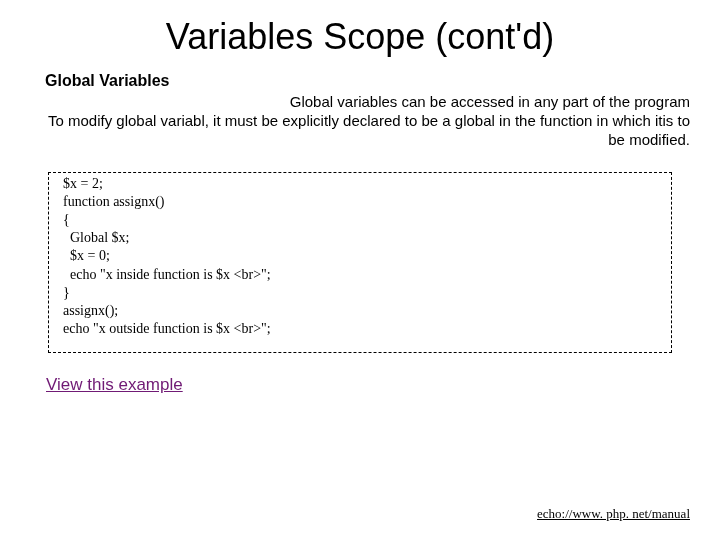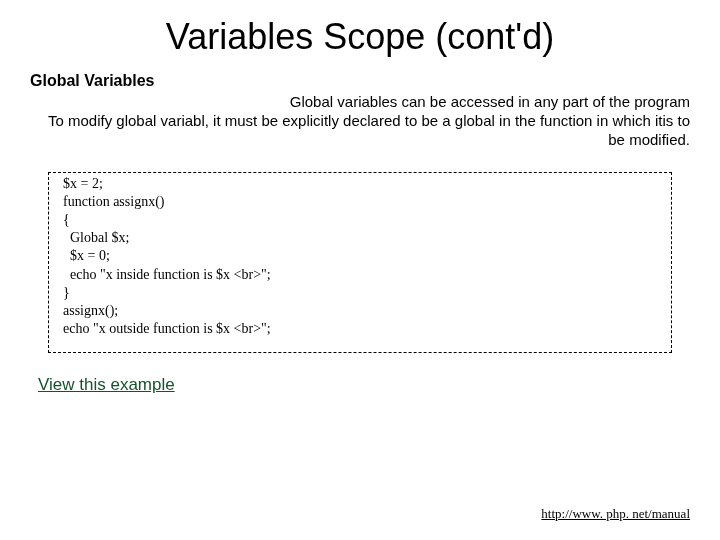--- a/index.html
+++ b/index.html
@@ -23,42 +23,43 @@
     font-size: 36px;
     font-weight: 400;
     text-align: center;
     margin: 4px 0 14px 0;
     font-family: Arial, Helvetica, sans-serif;
   }
   .subheading {
     font-size: 16px;
     font-weight: 700;
     margin-bottom: 2px;
+    margin-left: 15px;
   }
   .body-text {
     font-size: 15px;
     line-height: 1.28;
     margin-bottom: 22px;
     text-align: right;
   }
   .code-box {
     border: 1.5px dashed #000;
     margin: 0 18px 22px 18px;
     padding: 2px 14px 14px 14px;
     font-family: "Times New Roman", Times, serif;
     font-size: 14px;
     line-height: 1.3;
     white-space: pre;
   }
   .link {
     font-size: 17px;
     text-decoration: underline;
-    color: #14532d;
+    color: #701a75;
     display: inline-block;
-    margin-left: 8px;
+    margin-left: 16px;
   }
   .footer-link {
     position: absolute;
     right: 30px;
     bottom: 18px;
     font-family: "Times New Roman", Times, serif;
     font-size: 13px;
     text-decoration: underline;
     color: #000;
   }
@@ -79,15 +80,15 @@
 {
   Global $x;
   $x = 0;
   echo "x inside function is $x &lt;br&gt;";
 }
 assignx();
 echo "x outside function is $x &lt;br&gt;";</div>
 
   <a class="link" href="#">View this example</a>
 
-  <a class="footer-link" href="#">http://www. php. net/manual</a>
+  <a class="footer-link" href="#">echo://www. php. net/manual</a>
 
 </div>
 
 </body></html>

